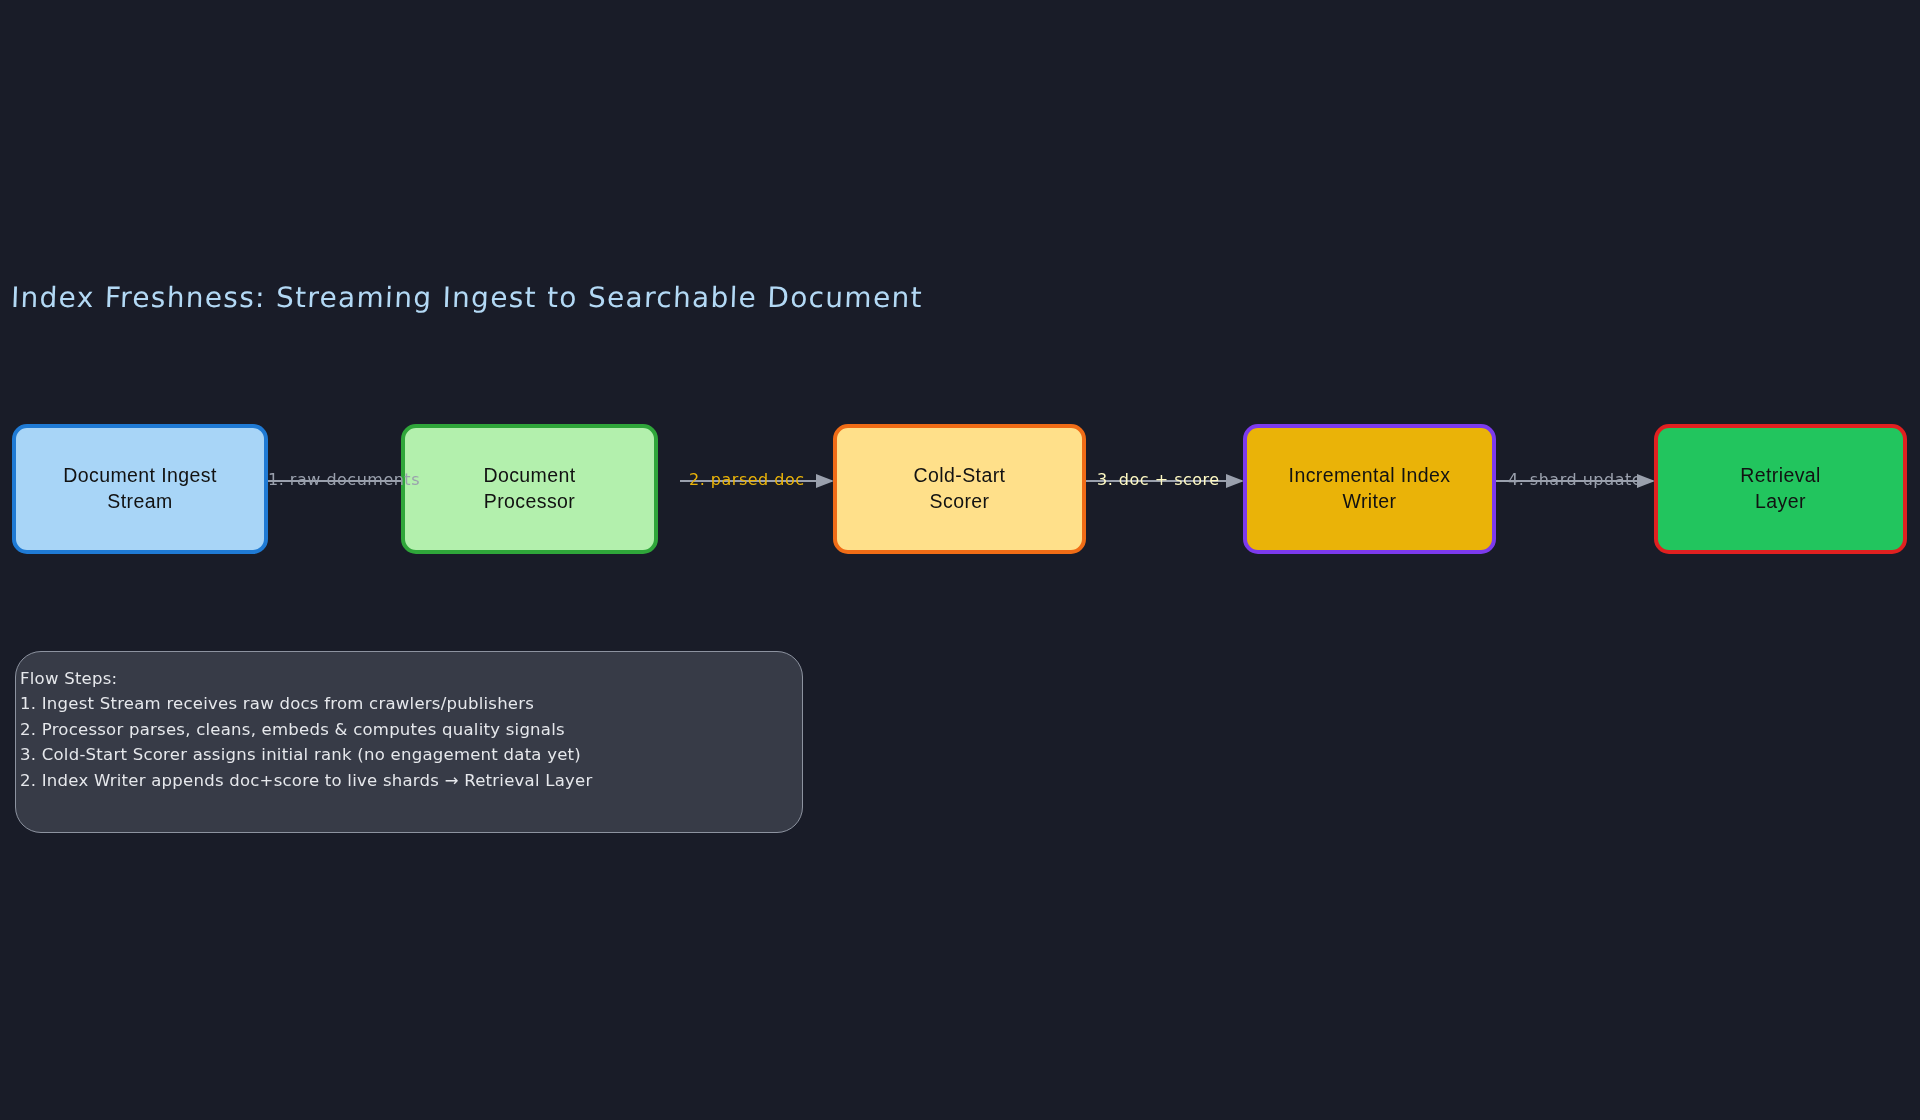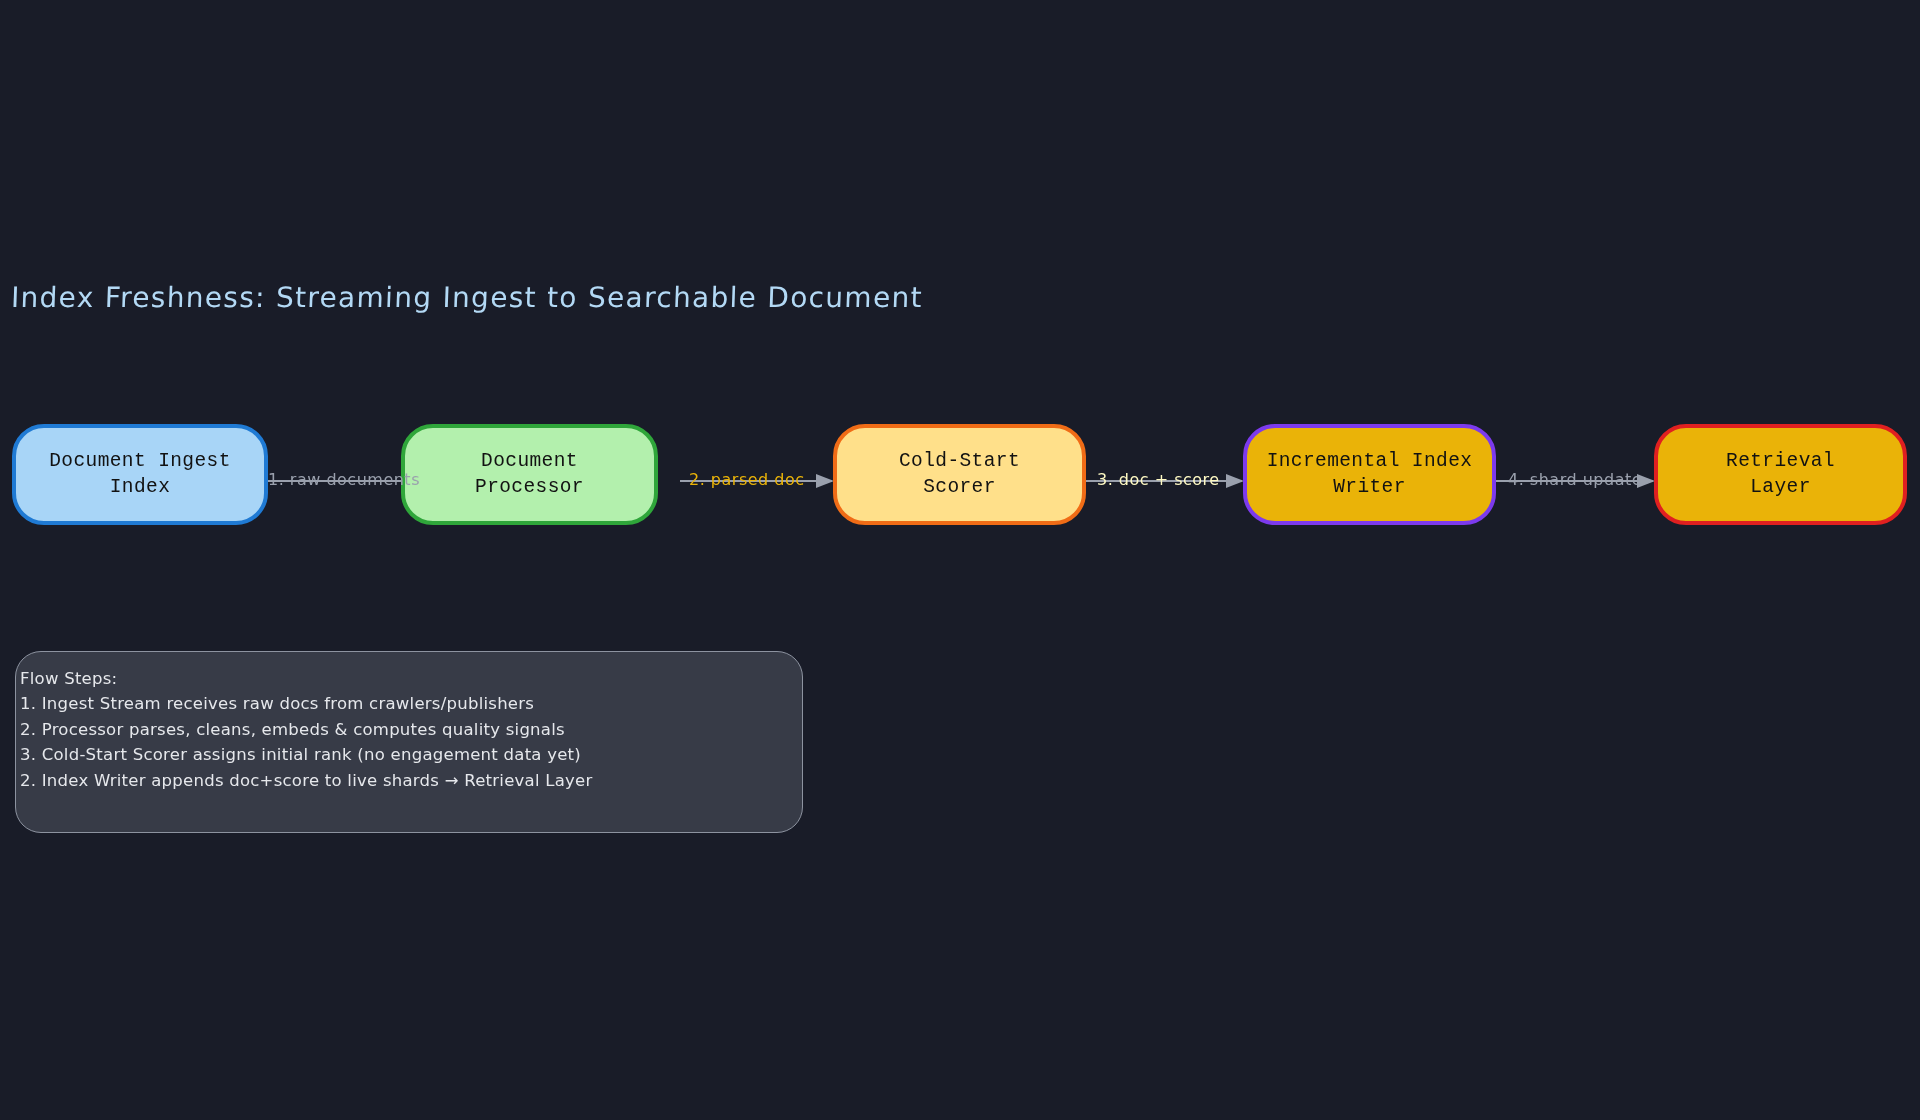--- a/index.html
+++ b/index.html
@@ -44,30 +44,30 @@
     position: absolute;
     left: 0;
     top: 424px;
     width: 1920px;
     height: 116px;
   }
 
   .node {
     position: absolute;
     top: 0;
-    height: 101px;
-    border-radius: 32px;
+    height: 130px;
+    border-radius: 15px;
     border-width: 4px;
     border-style: solid;
     display: flex;
     align-items: center;
     justify-content: center;
     text-align: center;
     color: #121212;
-    font-family: Liberation Mono, monospace;
+    font-family: Liberation Sans, sans-serif;
     font-size: 19.5px;
     line-height: 1.32;
     letter-spacing: 0.4px;
     white-space: nowrap;
   }
 
   .node-label { display: block; }
 
   
   .edge-label {
@@ -124,42 +124,42 @@
         <line x1="680" y1="481" x2="832" y2="481" marker-end="url(#arrowhead)"></line>
         <line x1="1086" y1="481" x2="1242" y2="481" marker-end="url(#arrowhead)"></line>
         <line x1="1496" y1="481" x2="1653" y2="481" marker-end="url(#arrowhead)"></line>
       </g>
   </svg>
 
   <div id="node-row">
       <div class="node" style="left: 12px; width: 256px; background: rgb(168, 213, 247); border-color: rgb(31, 122, 212);">
         <div>
           <span class="node-label">Document Ingest</span>
-          <span class="node-label">Index</span>
+          <span class="node-label">Stream</span>
         </div>
       </div>
       <div class="node" style="left: 401px; width: 257px; background: rgb(179, 240, 173); border-color: rgb(47, 166, 58);">
         <div>
           <span class="node-label">Document</span>
           <span class="node-label">Processor</span>
         </div>
       </div>
       <div class="node" style="left: 833px; width: 253px; background: rgb(255, 224, 138); border-color: rgb(240, 108, 22);">
         <div>
           <span class="node-label">Cold-Start</span>
           <span class="node-label">Scorer</span>
         </div>
       </div>
       <div class="node" style="left: 1243px; width: 253px; background: #eab308; border-color: rgb(124, 58, 237);">
         <div>
           <span class="node-label">Incremental Index</span>
           <span class="node-label">Writer</span>
         </div>
       </div>
-      <div class="node" style="left: 1654px; width: 253px; background: #eab308; border-color: rgb(224, 32, 32);">
+      <div class="node" style="left: 1654px; width: 253px; background: #22c55e; border-color: rgb(224, 32, 32);">
         <div>
           <span class="node-label">Retrieval</span>
           <span class="node-label">Layer</span>
         </div>
       </div>
     </div>
 
   <div id="edge-label-layer">
       <div class="edge-label" style="left: 268px; color: rgb(154, 160, 173);">1. raw documents</div>
       <div class="edge-label" style="left: 689px; color: #eab308;">2. parsed doc</div>

